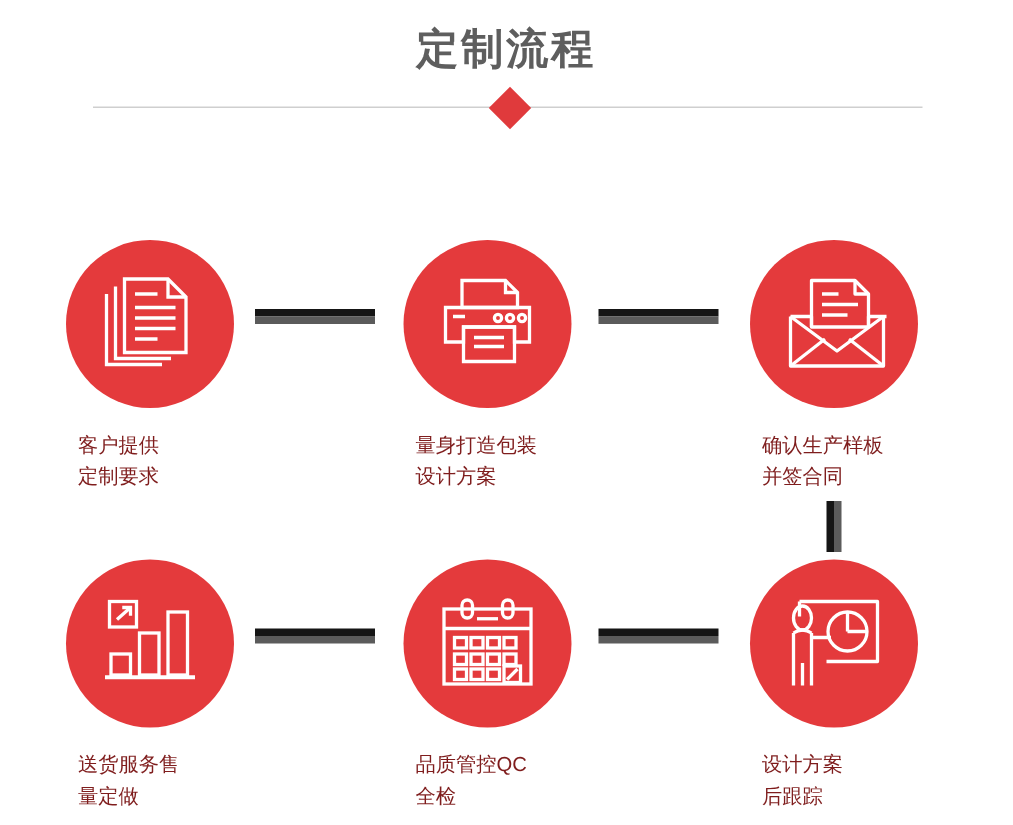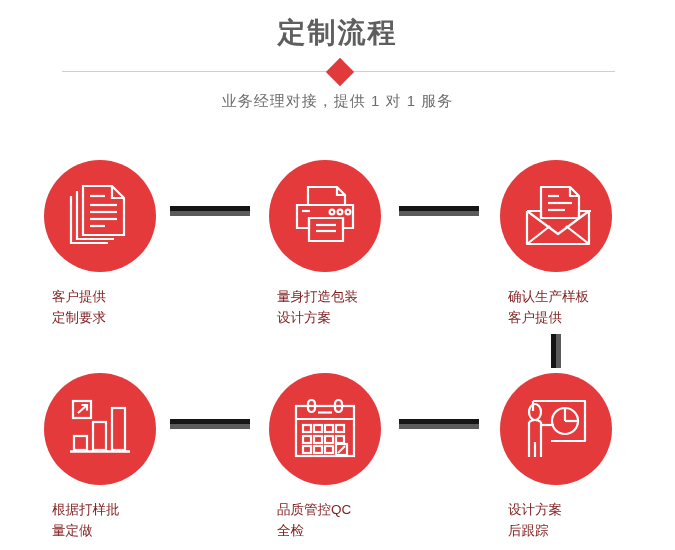--- a/index.html
+++ b/index.html
@@ -156,21 +156,20 @@
 </style>
 </head>
 <body>
 
 <div class="page">
 
   <div class="header">
     <div class="page-title">定制流程</div>
     <div class="divider"></div>
     <div class="diamond"></div>
-    <div class="subtitle">业务经理对接，提供 1 对 1 服务</div>
   </div>
 
   <div class="conn-h conn-h-1">
     <div class="seg-dark"></div>
     <div class="seg-light"></div>
   </div>
   <div class="conn-h conn-h-2">
     <div class="seg-dark"></div>
     <div class="seg-light"></div>
   </div>
@@ -239,38 +238,38 @@
           <path d="M27 26 L44 26"></path>
           <path d="M6 27 L20 27 L20 34 L58 34 L58 27 L72 27"></path>
           <path d="M6 27 L6 60 L68 60 L68 27"></path>
           <path d="M6 27 L37 50 L68 27"></path>
           <path d="M6 60 L29 42"></path>
           <path d="M68 60 L45 42"></path>
         </g>
       </svg>
     </div>
     <div class="step-label">确认生产样板
-客户提供</div>
+并签合同</div>
   </div>
 
   <div class="step step-4">
     <div class="circle">
       <svg width="64" height="62" viewBox="0 0 64 62">
         <g fill="none" stroke="#ffffff" stroke-width="2.2">
           <rect x="5" y="3" width="18" height="17"></rect>
           <path d="M10 15 L19 7"></path>
           <path d="M13.5 7 L19 7 L19 12.5"></path>
           <rect x="6" y="38" width="13" height="14"></rect>
           <rect x="25" y="24" width="13" height="28"></rect>
           <rect x="44" y="10" width="13" height="42"></rect>
           <path d="M2 53.5 L62 53.5" stroke-width="2.6"></path>
         </g>
       </svg>
     </div>
-    <div class="step-label">根据打样批
+    <div class="step-label">送货服务售
 量定做</div>
   </div>
 
   <div class="step step-5">
     <div class="circle">
       <svg width="66" height="62" viewBox="0 0 66 62">
         <g fill="none" stroke="#ffffff" stroke-width="2.2">
           <rect x="4" y="8" width="58" height="50"></rect>
           <path d="M4 21 L62 21"></path>
           <path d="M26 14.5 L40 14.5"></path>

